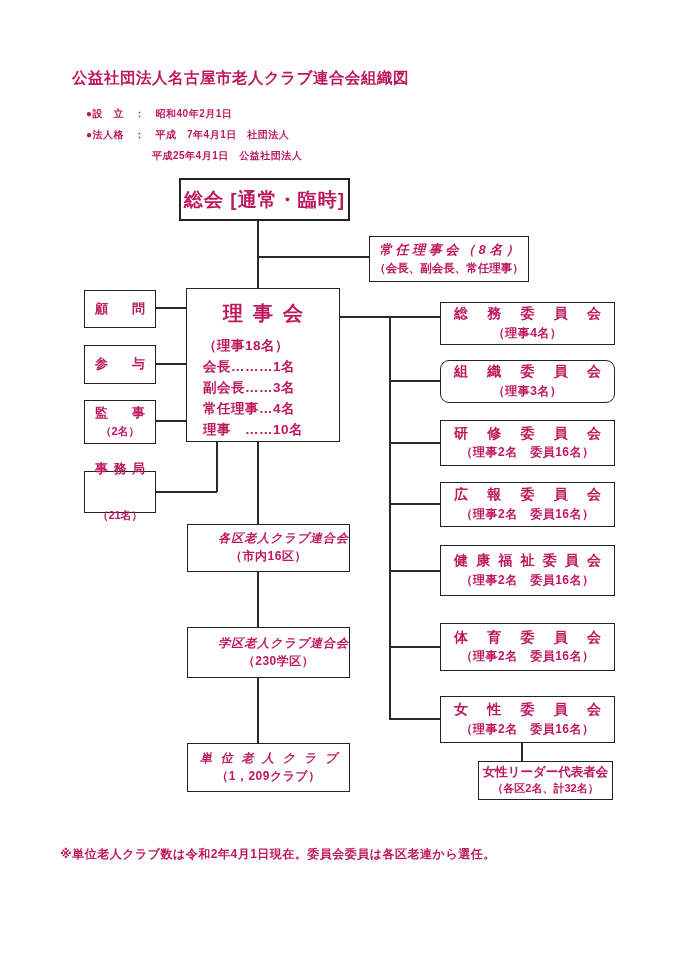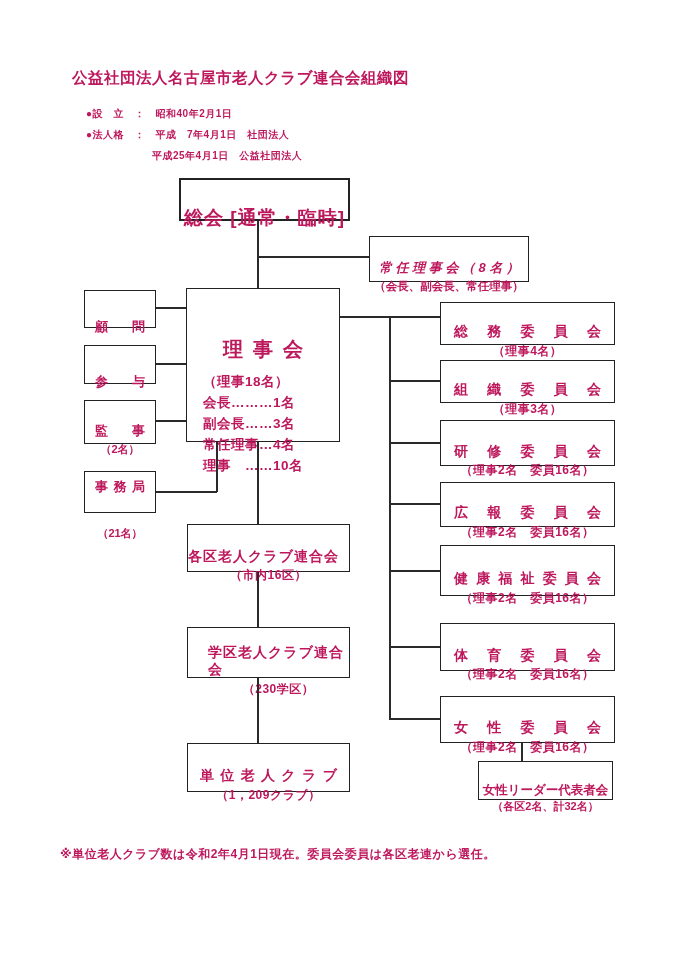--- a/index.html
+++ b/index.html
@@ -33,21 +33,21 @@
   
   .box {
     position: absolute;
     border: 1.5px solid #222222;
     background: #ffffff;
     display: flex;
     flex-direction: column;
     justify-content: center;
     align-items: stretch;
   }
-  .box .name { font-size: 14px; line-height: 1.25; margin-top: 36px; }
+  .box .name { font-size: 14px; line-height: 1.25; }
   .box .sub  { font-size: 12px; text-align: center; margin-top: 2px; letter-spacing: 0.5px; }
 
   .spread {
     display: block;
     width: 100%;
     text-align: justify;
     text-align-last: justify;
     -moz-text-align-last: justify;
   }
 
@@ -70,33 +70,33 @@
   .kanji { top: 400px; height: 44px; }
   .jimu  { top: 471px; height: 42px; gap: 28px; }
 
   .rijikai { left: 186px; top: 288px; width: 154px; height: 154px; justify-content: flex-start; padding-top: 12px; }
   .rijikai .name { font-size: 20px; padding: 0 36px; }
   .rijikai .detail { font-size: 13.5px; line-height: 21px; padding-left: 16px; margin-top: 9px; letter-spacing: 0.5px; }
 
   .cbox { left: 440px; width: 175px; }
   .cbox .name { font-size: 14px; padding: 0 13px; }
   .c0 { top: 302px; height: 43px; }
-  .c1 { top: 360px; height: 43px; }
+  .c1 { top: 360px; height: 43px; border-radius: 9px; }
   .c2 { top: 420px; height: 46px; }
   .c3 { top: 482px; height: 45px; }
   .c4 { top: 545px; height: 51px; }
   .c5 { top: 623px; height: 48px; }
   .c6 { top: 696px; height: 47px; }
 
   .wleader { left: 478px; top: 761px; width: 135px; height: 39px; }
   .wleader .name { font-size: 12.5px; text-align: center; }
   .wleader .sub  { font-size: 11px; margin-top: 1px; letter-spacing: 0; }
 
   .dbox { left: 187px; width: 163px; }
-  .dbox .name { font-size: 14px; text-align: left; letter-spacing: 1px; }
+  .dbox .name { font-size: 12px; text-align: right; letter-spacing: 1px; font-style: italic; }
   .d0 { top: 524px; height: 48px; }
   .d1 { top: 627px; height: 51px; padding-left: 20px; }
   .d2 { top: 743px; height: 49px; }
   .d2 .name { padding: 0 12px; letter-spacing: 0; }
 
   
   .hline, .vline { position: absolute; background: #2a2a2a; }
   .hline { height: 1.5px; }
   .vline { width: 1.5px; }
 

